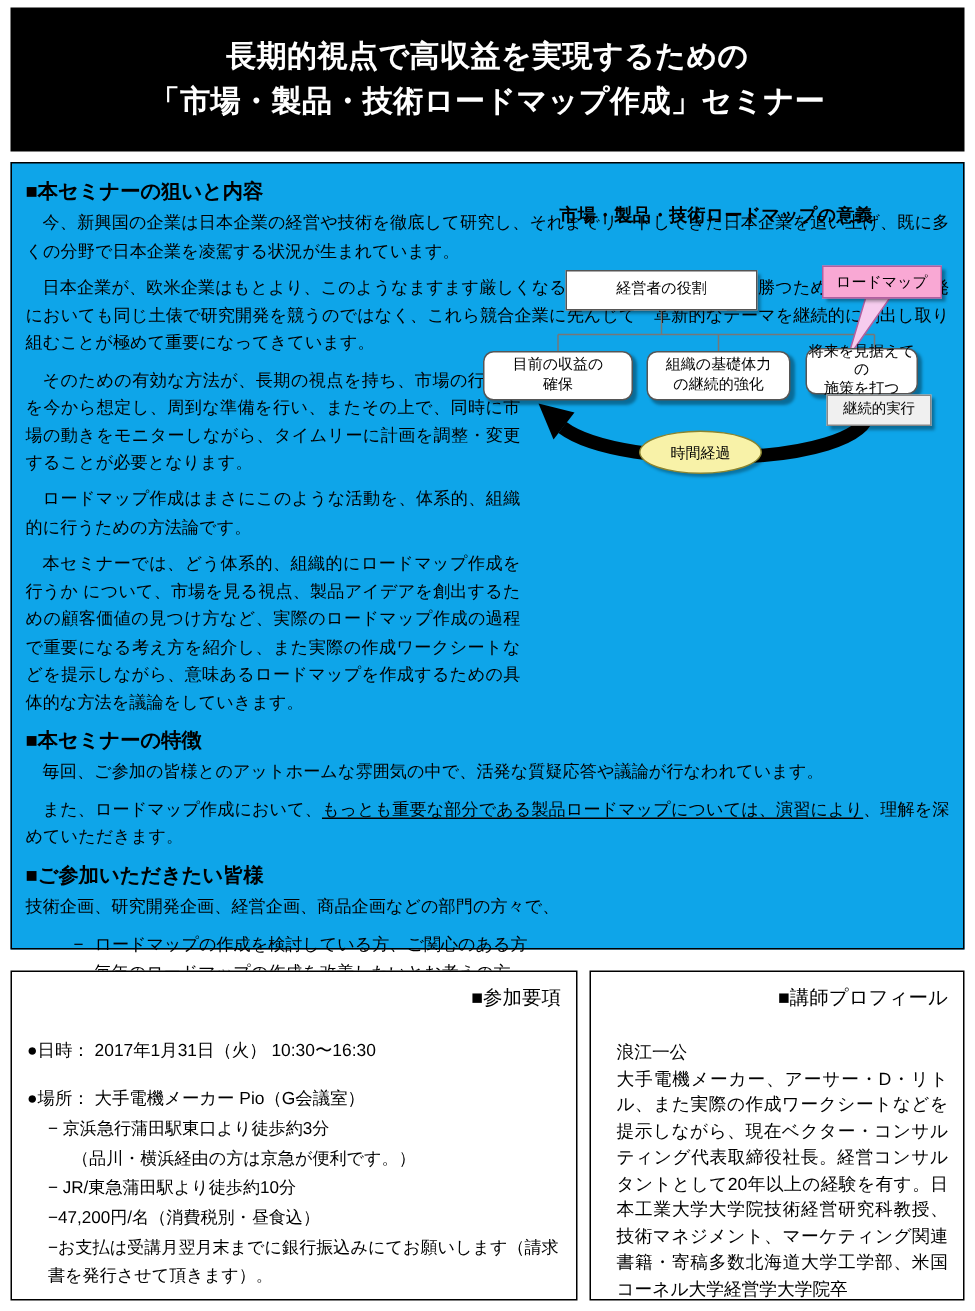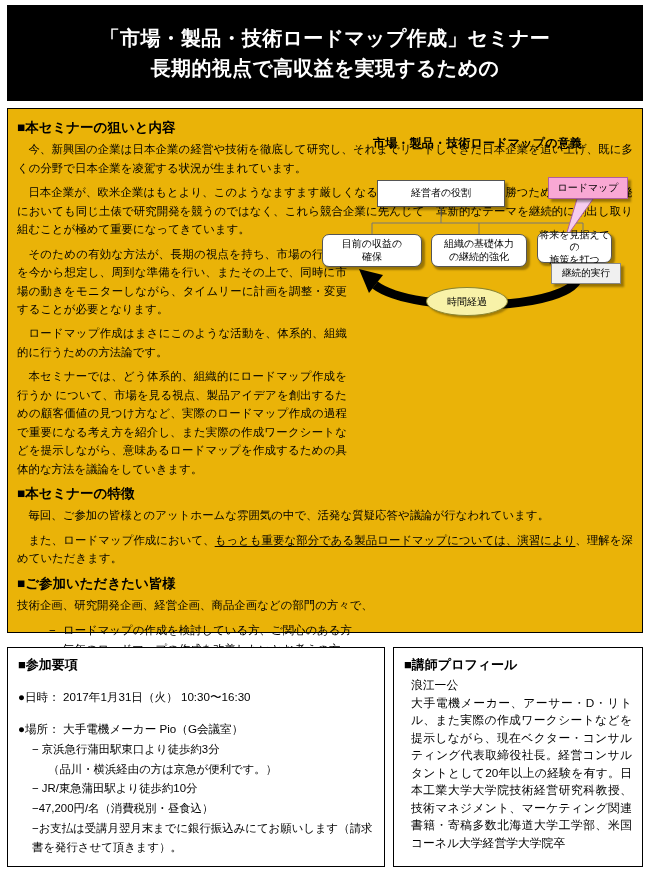--- a/index.html
+++ b/index.html
@@ -18,21 +18,21 @@
     gap:1px;
   }
   .banner .tline{
     font-size:20px;font-weight:bold;line-height:1.45;letter-spacing:.3px;
     white-space:nowrap;
   }
 
   
   .mainbox{
     position:absolute;left:7px;top:108px;width:636px;height:525px;
-    border:1.5px solid #000;background:#eab308;box-sizing:border-box;
+    border:1.5px solid #000;background:#0ea5e9;box-sizing:border-box;
     padding:7px 9px 0 9px;
   }
   .h-head{font-size:13.5px;font-weight:bold;line-height:1.5;margin:2px 0 2px 0;}
   p.body{
     font-size:11.4px;line-height:1.62;margin:0 0 6px 0;text-align:justify;
     letter-spacing:.05px;
   }
   p.body.ind{text-indent:1em;}
   .narrow{width:330px;}
   .u{text-decoration:underline;text-underline-offset:2px;}
@@ -77,36 +77,36 @@
 
   
   .botL{
     position:absolute;left:7px;top:647px;width:378px;height:220px;
     border:1.5px solid #000;box-sizing:border-box;background:#fff;padding:8px 10px;
   }
   .botR{
     position:absolute;left:393px;top:647px;width:250px;height:220px;
     border:1.5px solid #000;box-sizing:border-box;background:#fff;padding:8px 10px;
   }
-  .bx-head{font-size:13px;font-weight:bold;line-height:1.45;margin-bottom:0;}
+  .bx-head{font-size:13px;font-weight:normal;line-height:1.45;margin-bottom:16px;text-align:right;}
   .bullet{font-size:11.6px;line-height:1.78;white-space:nowrap;margin-top:12px;}
   .sub{font-size:11.4px;line-height:1.72;padding-left:14px;white-space:nowrap;}
   .sub2{font-size:11.4px;line-height:1.72;padding-left:30px;white-space:nowrap;}
   .sub.wrap,.sub2.wrap{white-space:normal;}
   .prof-name{font-size:11.8px;line-height:1.7;padding-left:7px;}
   .prof-body{font-size:11.8px;line-height:1.48;padding-left:7px;text-align:justify;}
 </style>
 </head>
 <body>
 
 <div class="page">
 
   <div class="banner">
+    <div class="tline">長期的視点で高収益を実現するための</div>
     <div class="tline">「市場・製品・技術ロードマップ作成」セミナー</div>
-    <div class="tline">長期的視点で高収益を実現するための</div>
   </div>
 
   <div class="mainbox">
 
     <div class="h-head">■本セミナーの狙いと内容</div>
     <p class="body ind">今、新興国の企業は日本企業の経営や技術を徹底して研究し、それまでリードしてきた日本企業を追い上げ、既に多くの分野で日本企業を凌駕する状況が生まれています。</p>
     <p class="body ind">日本企業が、欧米企業はもとより、このようなますます厳しくなる新興国の企業との競争に勝つためには、研究開発においても同じ土俵で研究開発を競うのではなく、これら競合企業に先んじて　革新的なテーマを継続的に創出し取り組むことが極めて重要になってきています。</p>
     <p class="body ind narrow">そのための有効な方法が、長期の視点を持ち、市場の行く末を今から想定し、周到な準備を行い、またその上で、同時に市場の動きをモニターしながら、タイムリーに計画を調整・変更することが必要となります。</p>
     <p class="body ind narrow">ロードマップ作成はまさにこのような活動を、体系的、組織的に行うための方法論です。</p>
     <p class="body ind narrow">本セミナーでは、どう体系的、組織的にロードマップ作成を行うか について、市場を見る視点、製品アイデアを創出するための顧客価値の見つけ方など、実際のロードマップ作成の過程で重要になる考え方を紹介し、また実際の作成ワークシートなどを提示しながら、意味あるロードマップを作成するための具体的な方法を議論をしていきます。</p>

